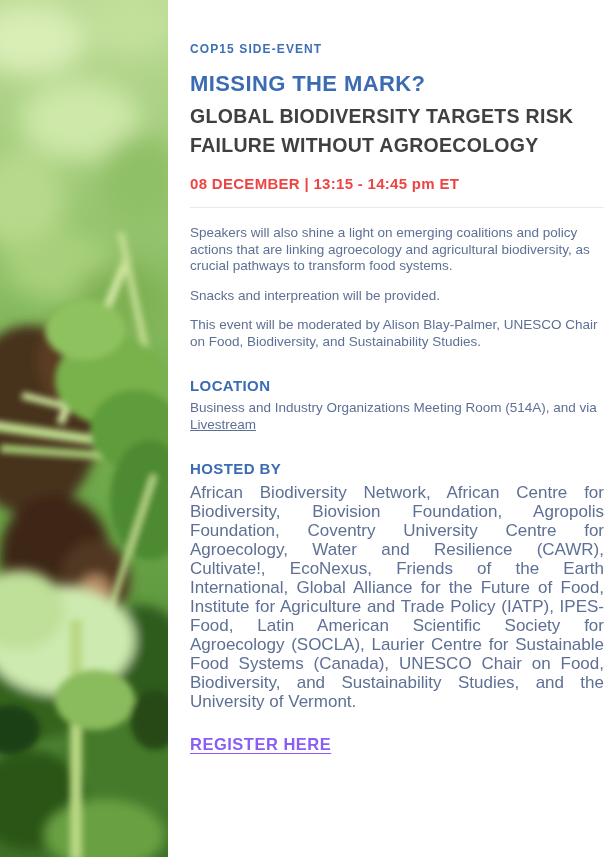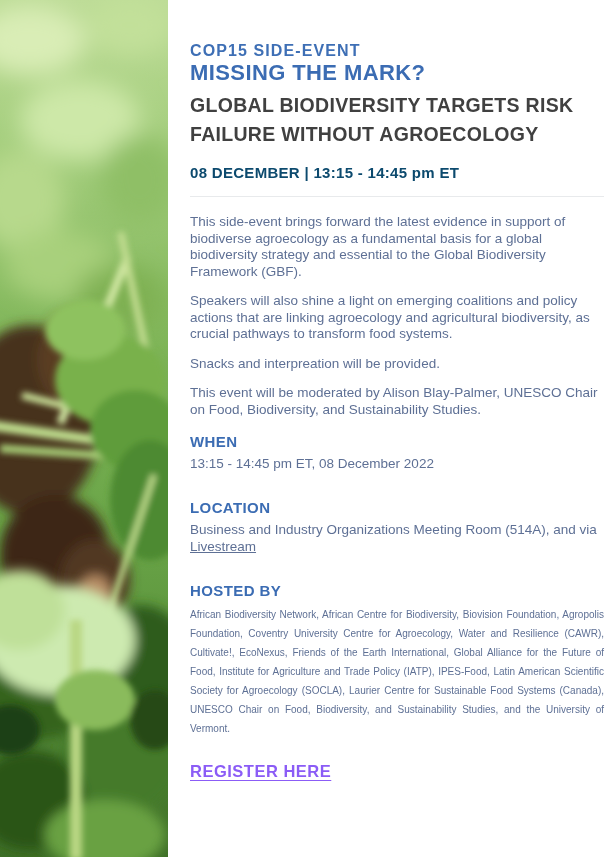--- a/index.html
+++ b/index.html
@@ -17,46 +17,47 @@
     overflow: hidden;
   }
   .photo svg { display: block; }
   .content {
     position: absolute;
     left: 190px; top: 0;
     width: 414px;
   }
   .eyebrow {
     margin-top: 42px;
-    font-size: 16px;
+    font-size: 12px;
     font-weight: bold;
     letter-spacing: 1.1px;
     color: #3e6fb5;
   }
   .title {
+    margin-top: 15px;
     font-size: 22px;
     font-weight: bold;
     letter-spacing: 0.4px;
     color: #3b6cb3;
     line-height: 26px;
   }
   .subtitle {
     margin-top: 5px;
     font-size: 19.5px;
     font-weight: bold;
     letter-spacing: 0.3px;
     color: #404040;
     line-height: 29px;
   }
   .datetime {
     margin-top: 15px;
     font-size: 15px;
     font-weight: bold;
     letter-spacing: 0.3px;
-    color: #0c4a6e;
+    color: #ef4444;
   }
   .divider {
     margin-top: 15px;
     height: 1px;
     background: #e8eaec;
   }
   .body-copy { margin-top: 17px; }
   .body-copy p {
     font-size: 13.5px;
     line-height: 16.5px;
@@ -73,21 +74,21 @@
     margin-top: 5px;
     font-size: 13.5px;
     line-height: 17px;
     color: #5e7095;
   }
   .when-block { margin-top: 15px; }
   .location-block { margin-top: 27px; }
   .hosted-block { margin-top: 27px; }
   .hosts-text {
     margin-top: 6px;
-    font-size: 10px;
+    font-size: 17px;
     line-height: 19px;
     color: #5e7095;
     text-align: justify;
   }
   a.inline-link {
     color: #5e7095;
     text-decoration: underline;
     cursor: pointer;
   }
   .register-link {
@@ -193,30 +194,25 @@
   <div class="subtitle">
     <div>GLOBAL BIODIVERSITY TARGETS RISK</div>
     <div>FAILURE WITHOUT AGROECOLOGY</div>
   </div>
 
   <div class="datetime">08 DECEMBER | 13:15 - 14:45 pm ET</div>
 
   <div class="divider"></div>
 
   <div class="body-copy">
-    <p>This side-event brings forward the latest evidence in support of biodiverse agroecology as a fundamental basis for a global biodiversity strategy and essential to the Global Biodiversity Framework (GBF).</p>
     <p>Speakers will also shine a light on emerging coalitions and policy actions that are linking agroecology and agricultural biodiversity, as crucial pathways to transform food systems.</p>
     <p>Snacks and interpreation will be provided.</p>
     <p>This event will be moderated by Alison Blay-Palmer, UNESCO Chair on Food, Biodiversity, and Sustainability Studies.</p>
   </div>
 
-  <div class="when-block">
-    <div class="section-heading">WHEN</div>
-    <div class="section-value">13:15 - 14:45 pm ET, 08 December 2022</div>
-  </div>
 
   <div class="location-block">
     <div class="section-heading">LOCATION</div>
     <div class="section-value"><span>Business and Industry Organizations Meeting Room (514A), and via </span><a class="inline-link">Livestream</a></div>
   </div>
 
   <div class="hosted-block">
     <div class="section-heading">HOSTED BY</div>
     <div class="hosts-text">African Biodiversity Network, African Centre for Biodiversity, Biovision Foundation, Agropolis Foundation, Coventry University Centre for Agroecology, Water and Resilience (CAWR), Cultivate!, EcoNexus, Friends of the Earth International, Global Alliance for the Future of Food, Institute for Agriculture and Trade Policy (IATP), IPES-Food, Latin American Scientific Society for Agroecology (SOCLA), Laurier Centre for Sustainable Food Systems (Canada), UNESCO Chair on Food, Biodiversity, and Sustainability Studies, and the University of Vermont.</div>
   </div>

